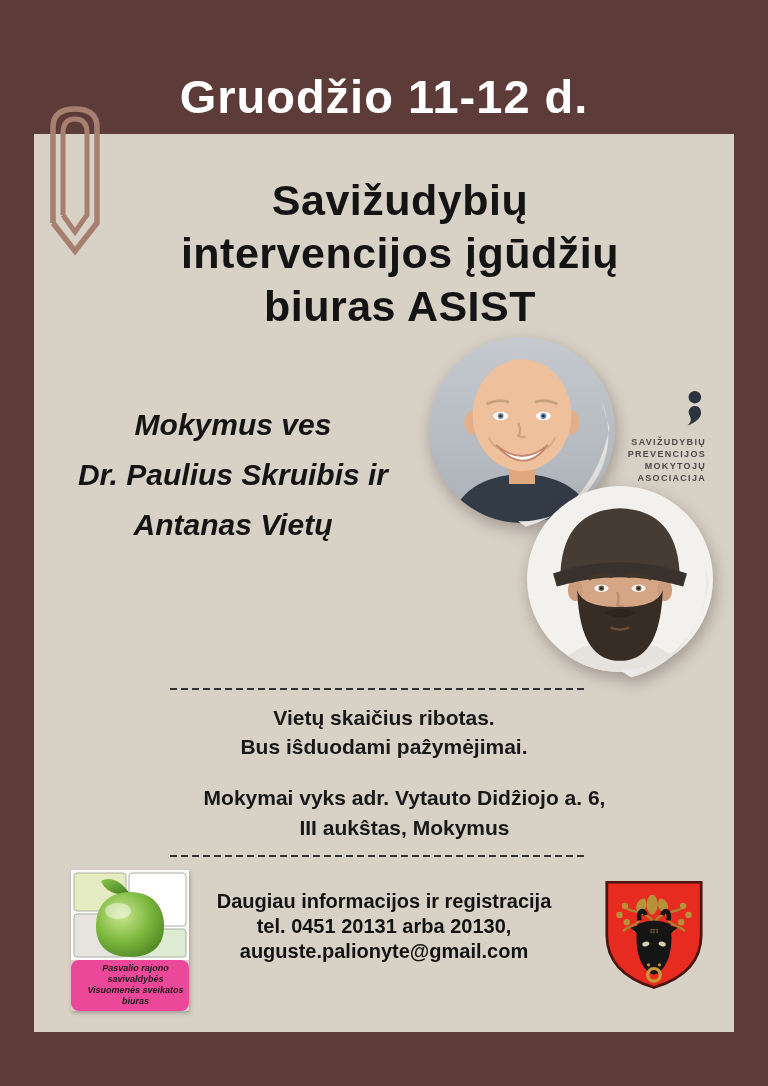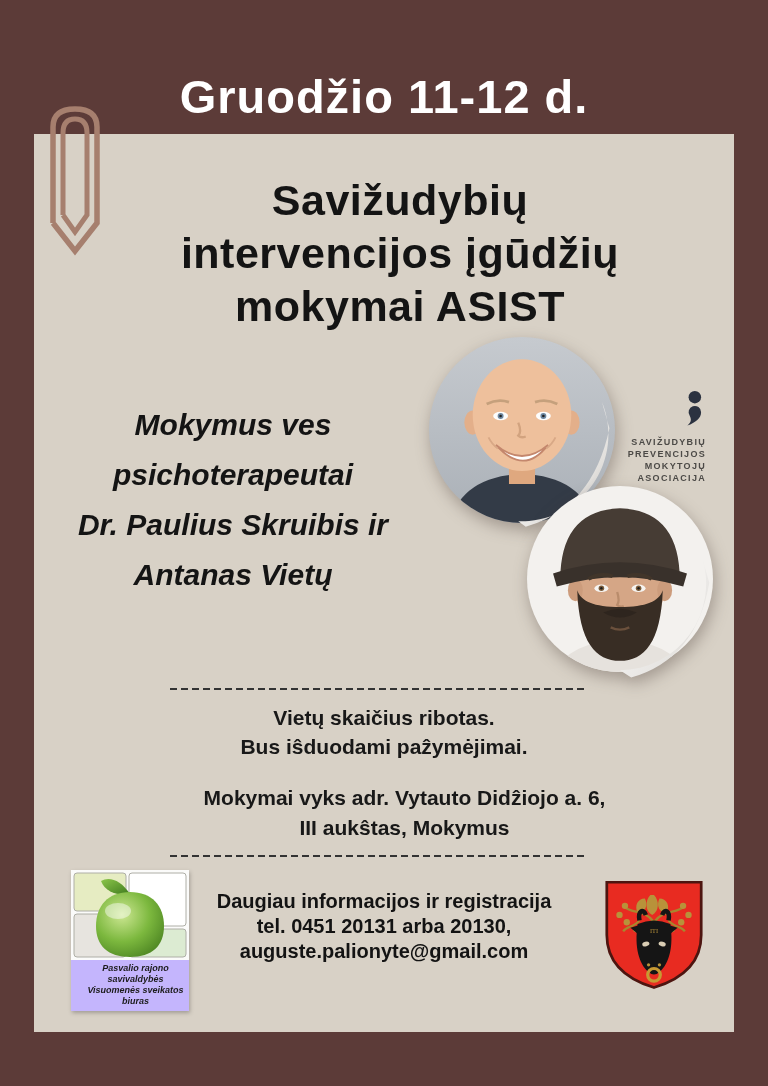--- a/index.html
+++ b/index.html
@@ -25,21 +25,21 @@
   .dash-1{top:688px;}
   .dash-2{top:855px;}
   .midtext{position:absolute;left:0;right:0;text-align:center;
            font-size:21px;font-weight:bold;line-height:29px;color:#181818;}
   .seats{top:703px;}
   .venue{top:783px;line-height:30px;margin-left:41px;}
   .contact{position:absolute;top:889px;left:0;right:0;text-align:center;
            font-size:20px;font-weight:bold;line-height:25px;color:#131313;}
   .bureau{position:absolute;left:71px;top:870px;width:118px;z-index:2;
           box-shadow:1px 2px 4px rgba(0,0,0,.25);}
-  .bureau-caption{background:#c4b5fd;padding:3px 1px 4px 12px;text-align:center;}
+  .bureau-caption{background:#ec4899;padding:3px 1px 4px 12px;text-align:center;border-radius:8px;}
   .bureau-caption div{font-size:9px;line-height:11px;font-weight:bold;font-style:italic;color:#1c1c1c;}
   .herb{position:absolute;left:598px;top:875px;z-index:2;}
 </style>
 </head>
 <body>
 
 <div class="poster">
 
   <div class="panel"></div>
 
@@ -48,26 +48,25 @@
   <div class="paperclip">
     <svg width="60" height="160" viewBox="0 0 60 160">
       <path d="M8 124 V28 Q8 10 30 10 Q52 10 52 28 V124 L30 152 L8 124" fill="none" stroke="#a67f6e" stroke-width="5.5" stroke-linejoin="miter"></path>
       <path d="M18 116 V34 Q18 20 30 20 Q42 20 42 34 V116 L30 133 L18 116" fill="none" stroke="#a67f6e" stroke-width="5" stroke-linejoin="miter"></path>
     </svg>
   </div>
 
   <div class="main-title">
     <div>Savižudybių</div>
     <div>intervencijos įgūdžių</div>
-    <div>mokymai ASIST</div>
+    <div>biuras ASIST</div>
   </div>
 
   <div class="speakers">
     <div>Mokymus ves</div>
-    <div>psichoterapeutai</div>
     <div>Dr. Paulius Skruibis ir</div>
     <div>Antanas Vietų</div>
   </div>
 
   <div class="photo photo-1">
     <svg width="186" height="186" viewBox="0 0 200 200" style="overflow:visible">
       <defs>
         <clipPath id="c1">
             <circle cx="100" cy="100" r="100"></circle>
           </clipPath>

